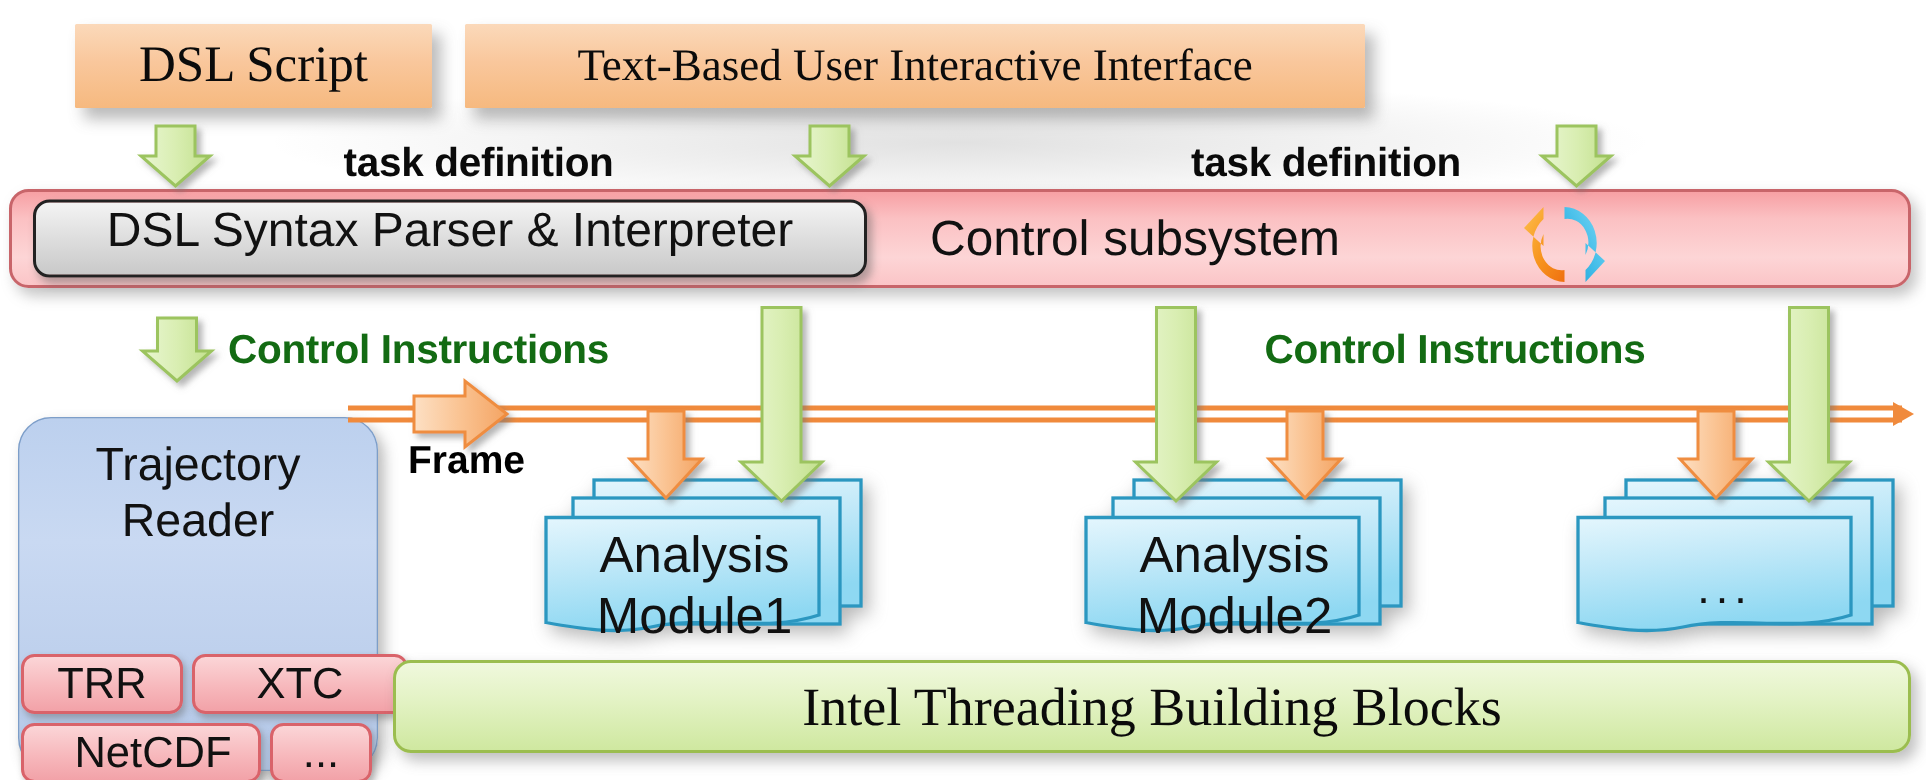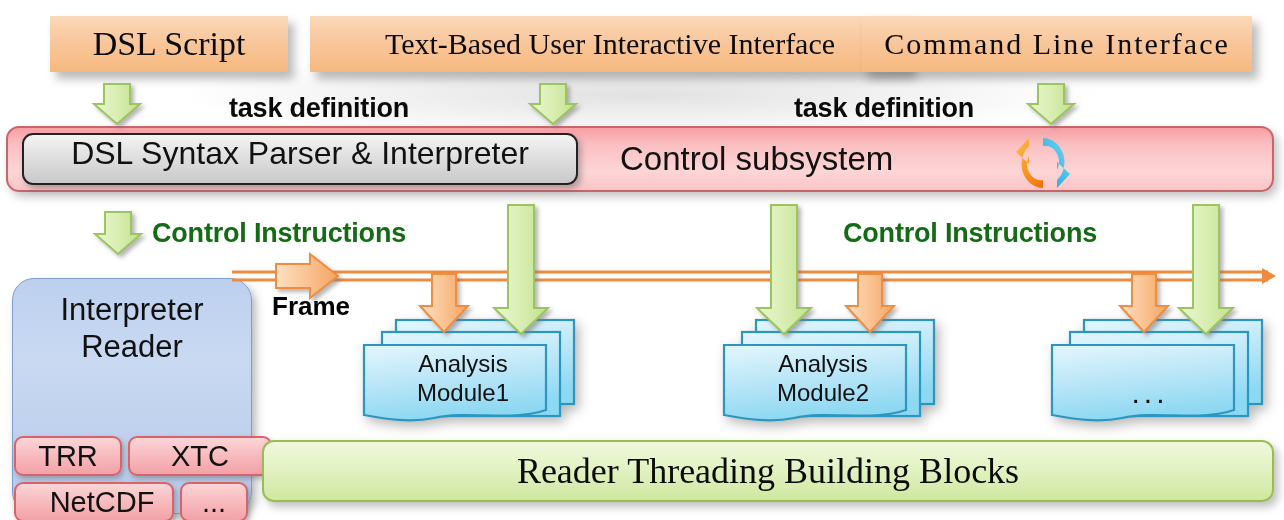--- a/index.html
+++ b/index.html
@@ -95,21 +95,21 @@
     font-size:29px;color:#111;box-sizing:border-box;white-space:nowrap;margin-top:32px;
   }
   #fmt-trr{left:14px;top:404px;width:108px;height:40px;}
   #fmt-xtc{left:128px;top:404px;width:144px;height:40px;}
   #fmt-netcdf{left:14px;top:450px;width:160px;height:40px;padding-left:16px;}
   #fmt-dots{left:180px;top:450px;width:68px;height:40px;}
 
   
   .stack{filter:drop-shadow(4px 5px 6px rgba(100,100,100,.45));}
   .cardlabel{
-    font-size:24px;color:#111;text-align:center;line-height:1.2;
+    font-size:34px;color:#111;text-align:center;line-height:1.2;
     white-space:nowrap;pointer-events:none;
   }
   #lbl-m1{left:368px;top:350px;width:190px;}
   #lbl-m2{left:728px;top:350px;width:190px;}
   #lbl-m3{left:1090px;top:375px;width:120px;font-size:30px;letter-spacing:4px;}
 
   
   #tbbbar{
     left:262px;top:440px;width:1012px;height:62px;
     border-radius:12px;
@@ -133,23 +133,20 @@
 
 <div id="stage">
 
   <div class="abs bgsmudge"></div>
 
   <div class="abs inputbox" id="box-dsl">
     <span>DSL Script</span>
   </div>
   <div class="abs inputbox" id="box-tui">
     <span>Text-Based User Interactive Interface</span>
-  </div>
-  <div class="abs inputbox" id="box-cli">
-    <span>Command Line Interface</span>
   </div>
 
   <div class="abs tasklabel" id="task1">task definition</div>
   <div class="abs tasklabel" id="task2">task definition</div>
 
   <div class="abs" id="redbar"></div>
   <div class="abs" id="parserbox">
     <span>DSL Syntax Parser &amp; Interpreter</span>
   </div>
   <div class="abs" id="ctrlsubsystem">Control subsystem</div>
@@ -175,21 +172,21 @@
     </svg>
   </div>
 
   <div class="abs ctrllabel" id="ctrl1">Control Instructions</div>
   <div class="abs ctrllabel" id="ctrl2">Control Instructions</div>
 
   <div class="abs" id="framelabel">Frame</div>
 
   <div class="abs" id="trajbox"></div>
   <div class="abs" id="trajtitle">
-    <div>Interpreter</div>
+    <div>Trajectory</div>
     <div>Reader</div>
   </div>
   <div class="abs fmtbox" id="fmt-trr">
     <span>TRR</span>
   </div>
   <div class="abs fmtbox" id="fmt-xtc">
     <span>XTC</span>
   </div>
   <div class="abs fmtbox" id="fmt-netcdf">
     <span>NetCDF</span>
@@ -240,21 +237,21 @@
           <stop offset="100%" stop-color="#8ed8f2"></stop>
       </linearGradient>
     </defs>
     <rect x="36" y="2" width="178" height="84" fill="url(#cg3)" stroke="#2b97c0" stroke-width="2.2"></rect>
     <rect x="22" y="14" width="178" height="84" fill="url(#cg3)" stroke="#2b97c0" stroke-width="2.2"></rect>
     <path d="M4,27 L186,27 L186,92 C150,104 110,92 74,100 C50,105 26,101 4,97 Z" fill="url(#cg3)" stroke="#2b97c0" stroke-width="2.2"></path>
   </svg>
   <div class="abs cardlabel" id="lbl-m3">...</div>
 
   <div class="abs" id="tbbbar">
-    <span>Reader Threading Building Blocks</span>
+    <span>Intel Threading Building Blocks</span>
   </div>
 
   <svg id="overlay" viewBox="0 0 1284 520">
     <defs>
       <linearGradient id="gGreen" x1="0" y1="0" x2="1" y2="0">
         <stop offset="0%" stop-color="#e9f6d2"></stop>
           <stop offset="50%" stop-color="#d9eeb2"></stop>
           <stop offset="100%" stop-color="#c2e08d"></stop>
       </linearGradient>
       <linearGradient id="gOrange" x1="0" y1="0" x2="1" y2="0">

